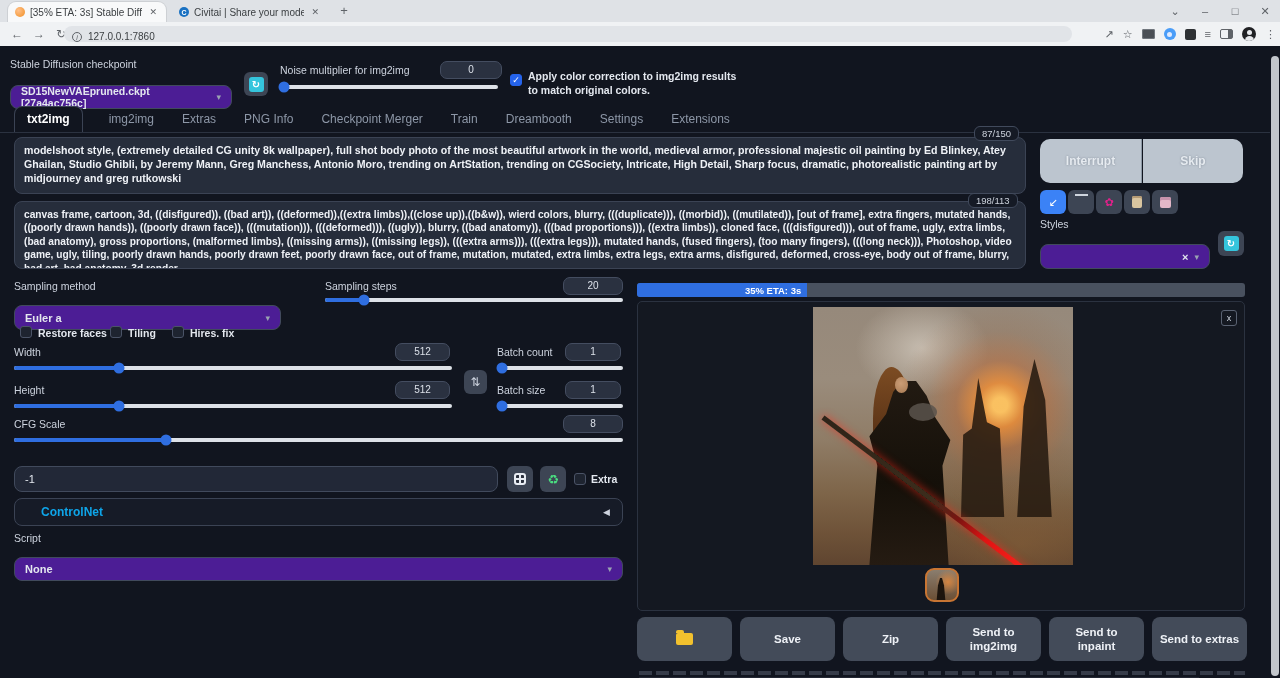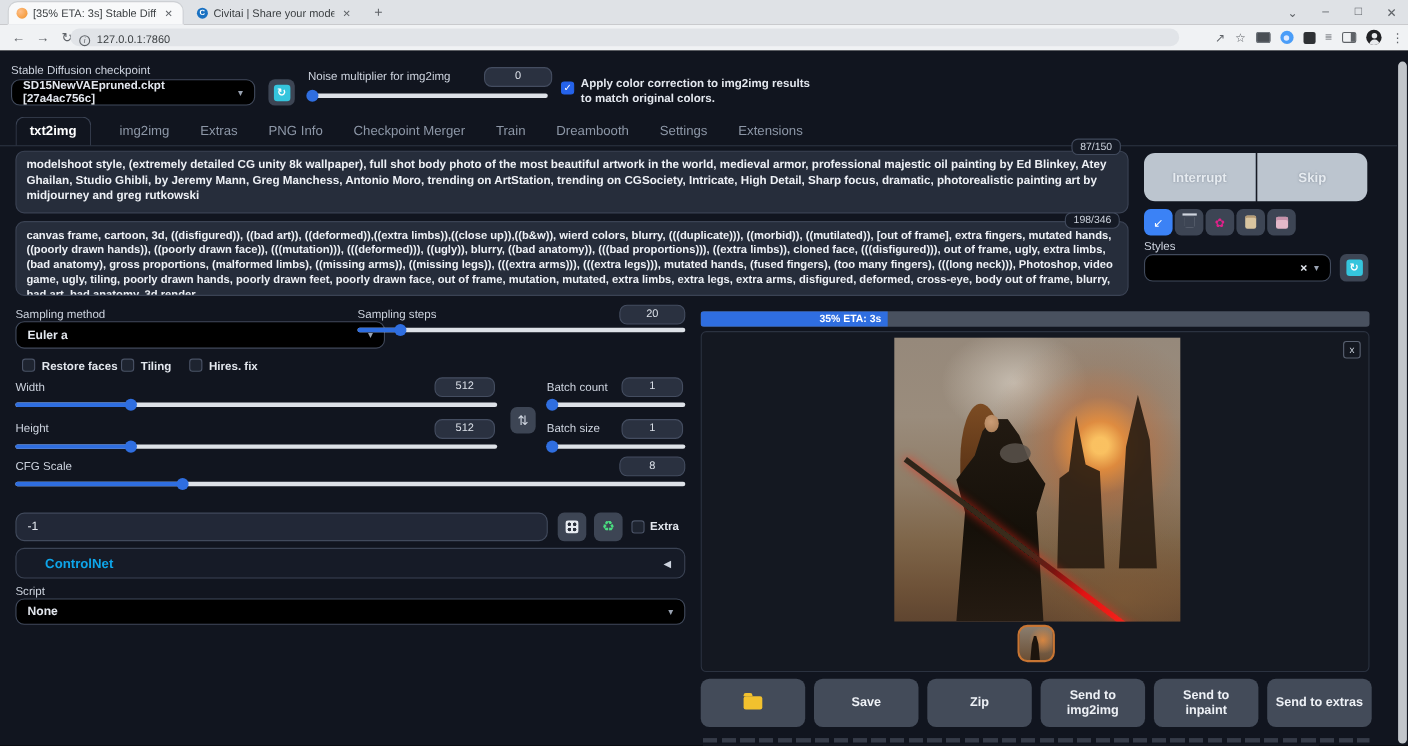--- a/index.html
+++ b/index.html
@@ -43,22 +43,22 @@
   .ext-ic { width:13px; height:10px; border-radius:2px; background:#4a4f55;
             box-shadow:inset 0 0 0 1px #70767d; }
   .puzzle-ic { width:11px; height:11px; border-radius:2px; background:#2e3134; }
   .panel-ic { width:13px; height:10px; border:1.5px solid #5f6368; border-radius:2px; position:relative; }
   .panel-ic::before { content:""; position:absolute; right:0; top:0; bottom:0; width:4px; background:#5f6368; }
 
   
   .page { position:absolute; top:46px; left:0; width:1280px; height:632px; background:#11151f;
           color:#d5dae4; font-size:11px; }
   .lbl { position:absolute; font-size:10.5px; color:#cdd3de; }
-  .ddown { position:absolute; background:#000000; border:1px solid #414a5c; border-radius:8px;
-           display:flex; align-items:center; padding:0 10px; color:#e3e7ee; font-weight:600; }
+  .ddown { position:absolute; background:#4c1d95; border:1px solid #414a5c; border-radius:8px;
+           display:flex; align-items:center; padding:0 10px; color:#e3e7ee; font-weight:600;margin-top:13px; }
   .ddown .caret { margin-left:auto; color:#9aa3b2; font-size:9px; }
   .valbox { position:absolute; background:#2a3140; border:1px solid #444d60; border-radius:7px;
             text-align:center; font-size:10px; color:#dbe0e8; line-height:16px; }
   .graybtn { position:absolute; background:#3d4554; border-radius:6px; display:flex;
              align-items:center; justify-content:center; }
   .tealsq { width:15px; height:15px; background:#35c5dd; border-radius:3px; color:#fff; font-size:10px;
             line-height:15px; text-align:center; font-weight:bold; }
   .slider { position:absolute; height:4px; border-radius:2px; background:#dde1e7; }
   .slider .fill { position:absolute; left:0; top:0; bottom:0; background:#2f6ee0; border-radius:2px; }
   .slider .knob { position:absolute; top:50%; width:11px; height:11px; border-radius:50%;
@@ -232,21 +232,21 @@
       <span class="t">Train</span>
       <span class="t">Dreambooth</span>
       <span class="t">Settings</span>
       <span class="t">Extensions</span>
     </div>
     <div class="navline"></div>
 
     <div class="counter" style="left:974px;top:80px;">87/150</div>
     <div class="textarea" style="left:14px;top:91px;width:1012px;height:57px;">modelshoot style, (extremely detailed CG unity 8k wallpaper), full shot body photo of the most beautiful artwork in the world, medieval armor, professional majestic oil painting by Ed Blinkey, Atey Ghailan, Studio Ghibli, by Jeremy Mann, Greg Manchess, Antonio Moro, trending on ArtStation, trending on CGSociety, Intricate, High Detail, Sharp focus, dramatic, photorealistic painting art by midjourney and greg rutkowski</div>
 
-    <div class="counter" style="left:968px;top:147px;">198/346</div>
+    <div class="counter" style="left:968px;top:147px;">198/113</div>
     <div class="textarea" style="left:14px;top:155px;width:1012px;height:68px;font-size:10.2px;line-height:13.4px;">canvas frame, cartoon, 3d, ((disfigured)), ((bad art)), ((deformed)),((extra limbs)),((close up)),((b&amp;w)), wierd colors, blurry, (((duplicate))), ((morbid)), ((mutilated)), [out of frame], extra fingers, mutated hands, ((poorly drawn hands)), ((poorly drawn face)), (((mutation))), (((deformed))), ((ugly)), blurry, ((bad anatomy)), (((bad proportions))), ((extra limbs)), cloned face, (((disfigured))), out of frame, ugly, extra limbs, (bad anatomy), gross proportions, (malformed limbs), ((missing arms)), ((missing legs)), (((extra arms))), (((extra legs))), mutated hands, (fused fingers), (too many fingers), (((long neck))), Photoshop, video game, ugly, tiling, poorly drawn hands, poorly drawn feet, poorly drawn face, out of frame, mutation, mutated, extra limbs, extra legs, extra arms, disfigured, deformed, cross-eye, body out of frame, blurry, bad art, bad anatomy, 3d render</div>
 
     <div class="bigbtn" style="left:1040px;top:93px;width:102px;border-radius:10px 0 0 10px;border-right:1px solid #8d99a6;">Interrupt</div>
     <div class="bigbtn" style="left:1143px;top:93px;width:100px;border-radius:0 10px 10px 0;">Skip</div>
 
     <div class="minibtn" style="left:1040px;top:144px;background:#3b82f6;color:#fff;">
       <span>↙</span>
     </div>
     <div class="minibtn" style="left:1068px;top:144px;">
       <span class="trash-ic"></span>
@@ -264,21 +264,21 @@
     <div class="lbl" style="left:1040px;top:172px;">Styles</div>
     <div class="ddown" style="left:1040px;top:185px;width:170px;height:25px;">
       <span class="caret" style="font-size:11px;color:#e3e7ee;">×</span>
       <span class="caret" style="margin-left:6px;">▾</span>
     </div>
     <div class="graybtn" style="left:1218px;top:185px;width:26px;height:25px;">
       <span class="tealsq">↻</span>
     </div>
 
     <div class="lbl" style="left:14px;top:234px;">Sampling method</div>
-    <div class="ddown" style="left:14px;top:246px;width:336px;height:25px;text-align:right;">
+    <div class="ddown" style="left:14px;top:246px;width:267px;height:25px;text-align:right;">
       <span>Euler a</span>
       <span class="caret">▾</span>
     </div>
 
     <div class="lbl" style="left:325px;top:234px;">Sampling steps</div>
     <div class="valbox" style="left:563px;top:231px;width:60px;height:18px;">20</div>
     <div class="slider" style="left:325px;top:252px;width:298px;">
       <span class="fill" style="width:13%;"></span>
         <span class="knob" style="left:13%;"></span>
     </div>

